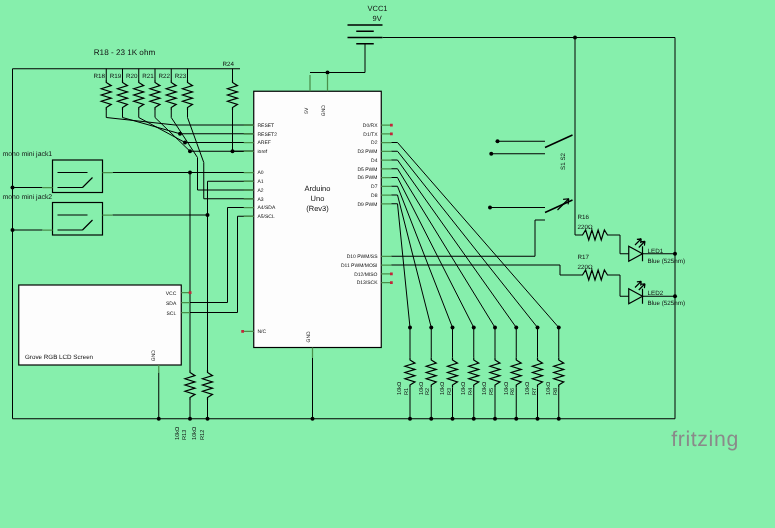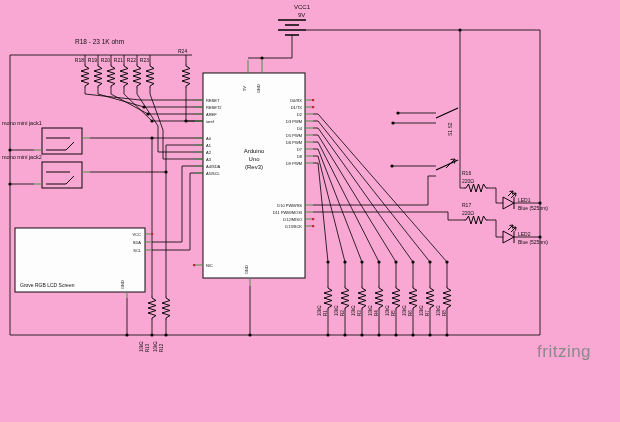--- a/index.html
+++ b/index.html
@@ -1,16 +1,16 @@
 <!DOCTYPE html>
 <html><head>
 <meta charset="utf-8">
 <style>
   html,body{margin:0;padding:0;background:#fff}
-  .stage{position:relative;width:620px;height:422px;background:#f9a8d4;overflow:hidden;
+  .stage{position:relative;width:620px;height:422px;background:#86efac;overflow:hidden;
          font-family:"Liberation Sans",sans-serif}
   svg{display:block}
   .w{stroke:#000;stroke-width:.8;fill:none}
   .comp{stroke:#000;stroke-width:.95;fill:none}
   .plate{stroke:#000;stroke-width:1.3;fill:none}
   .blade{stroke:#000;stroke-width:1.2;fill:none}
   .pin{stroke:#4a8f4a;stroke-width:1;fill:none}
   .dot{fill:#000}
   .redtip{fill:#c1273a}
   .part{fill:#fdfdfd;stroke:#000;stroke-width:.95}

